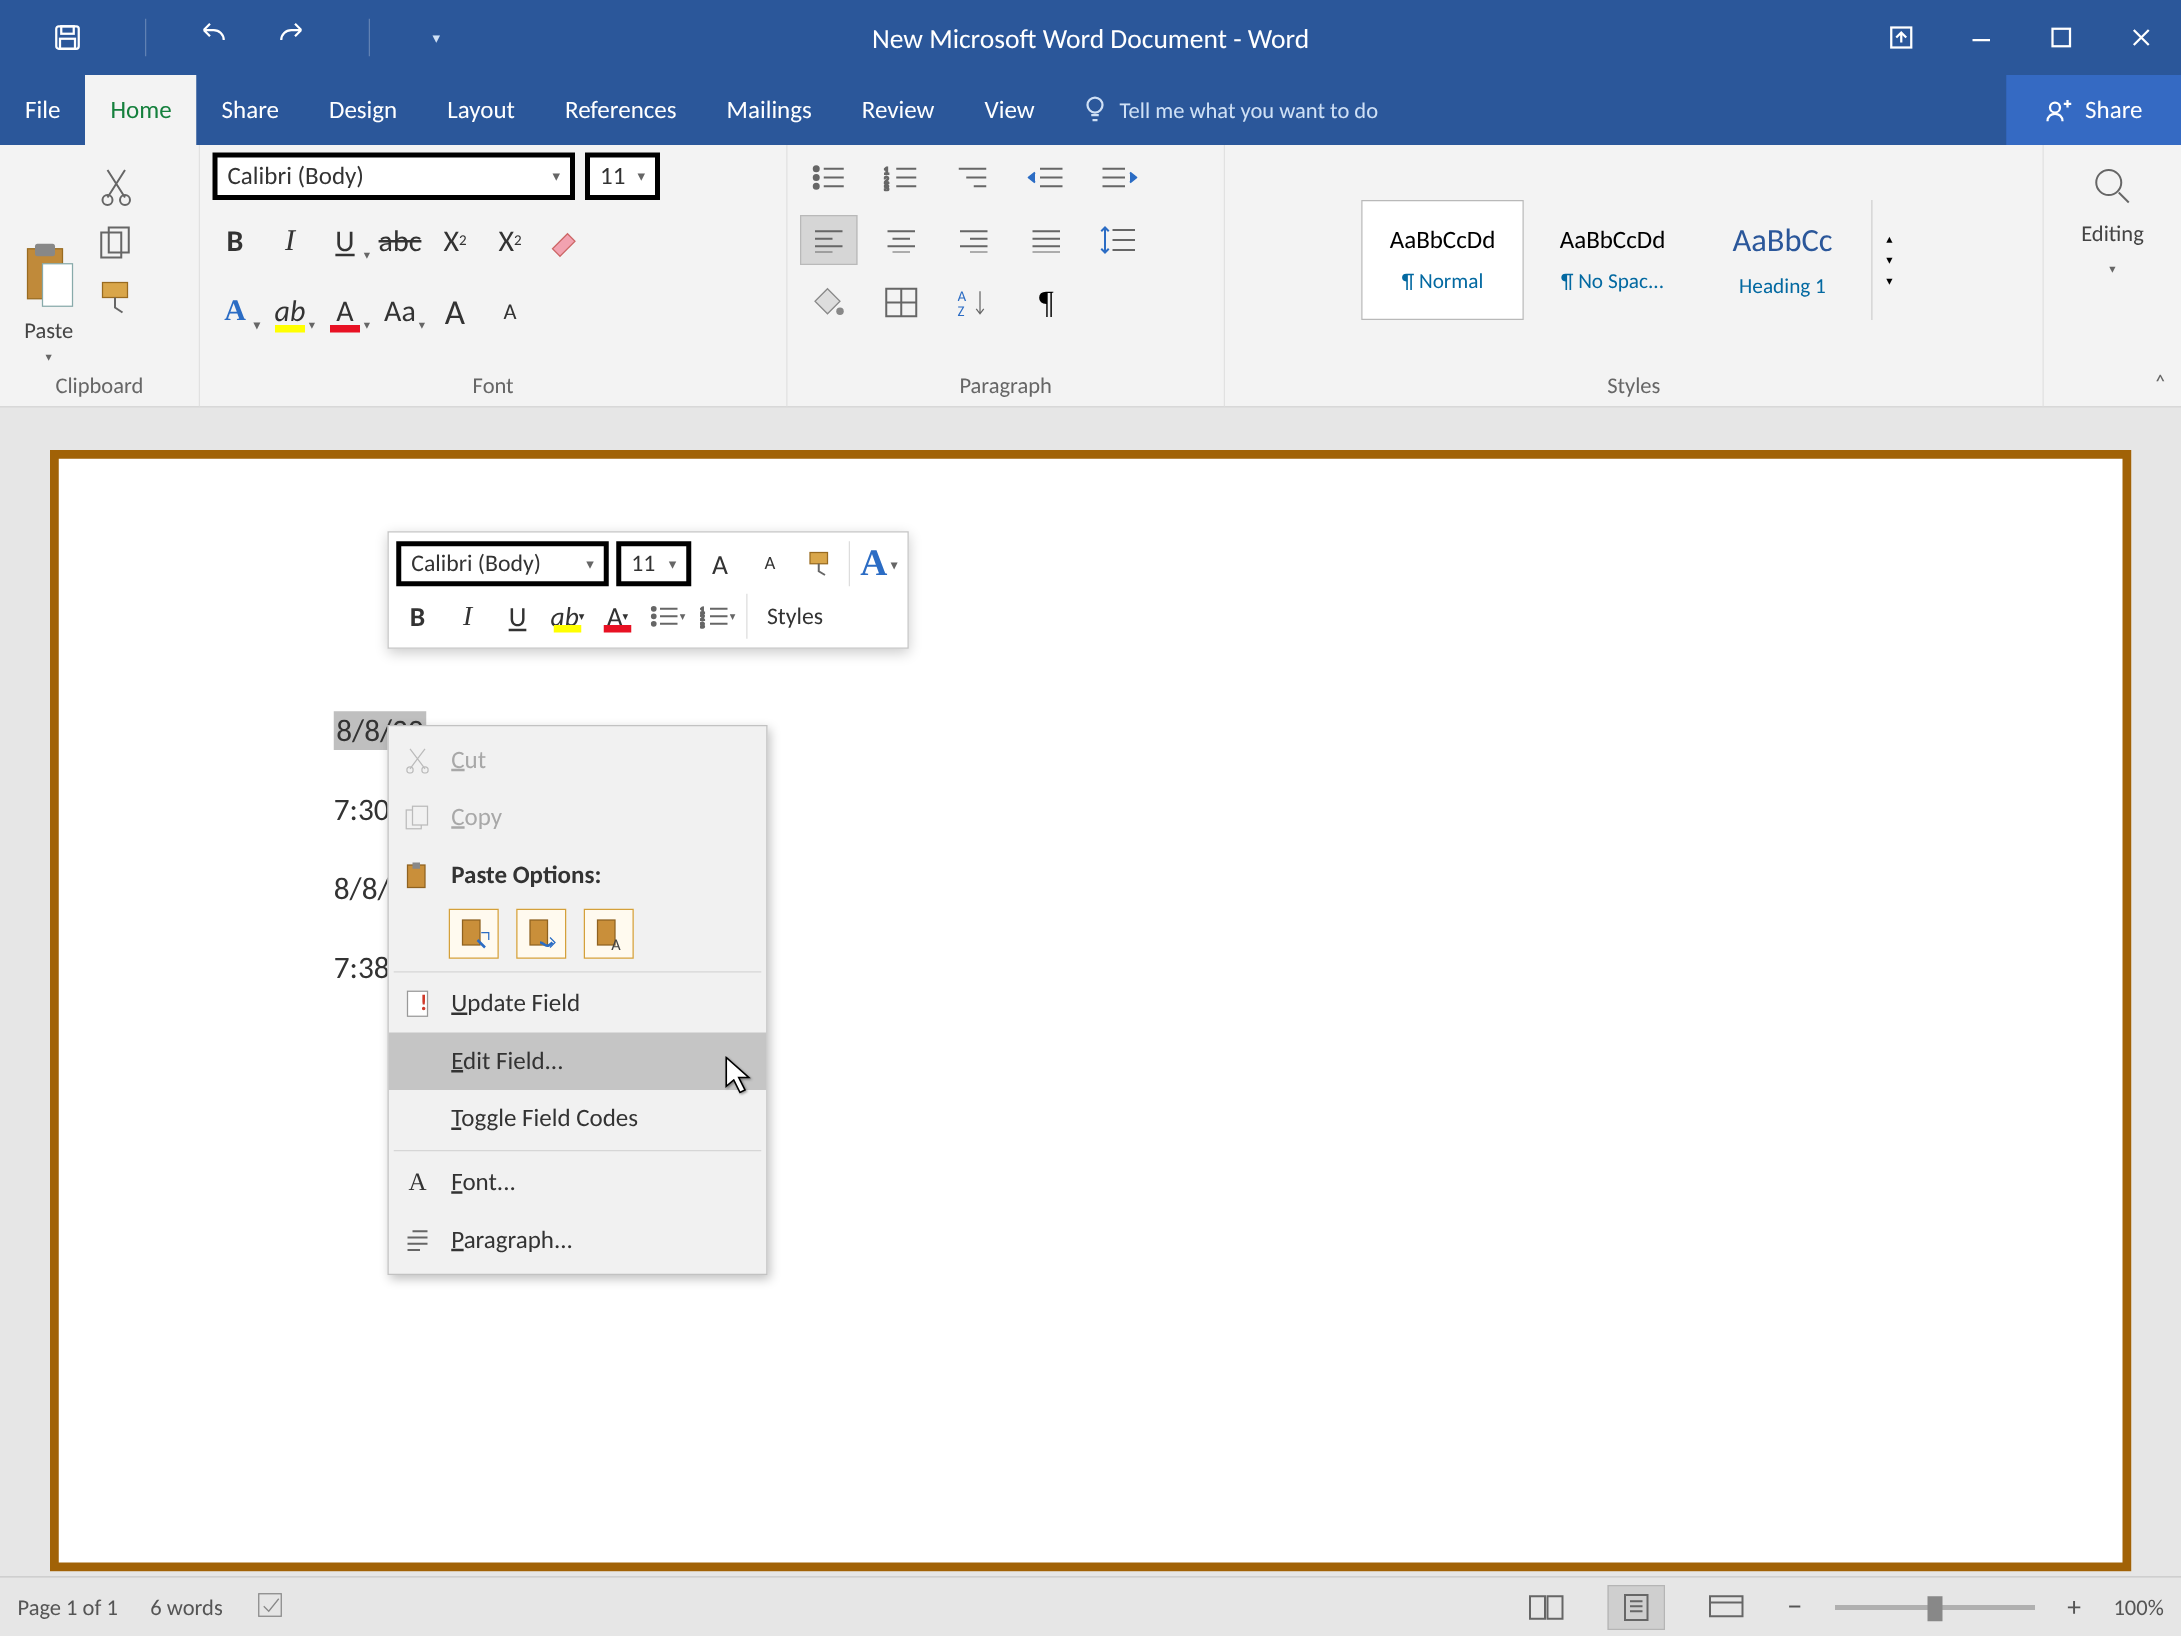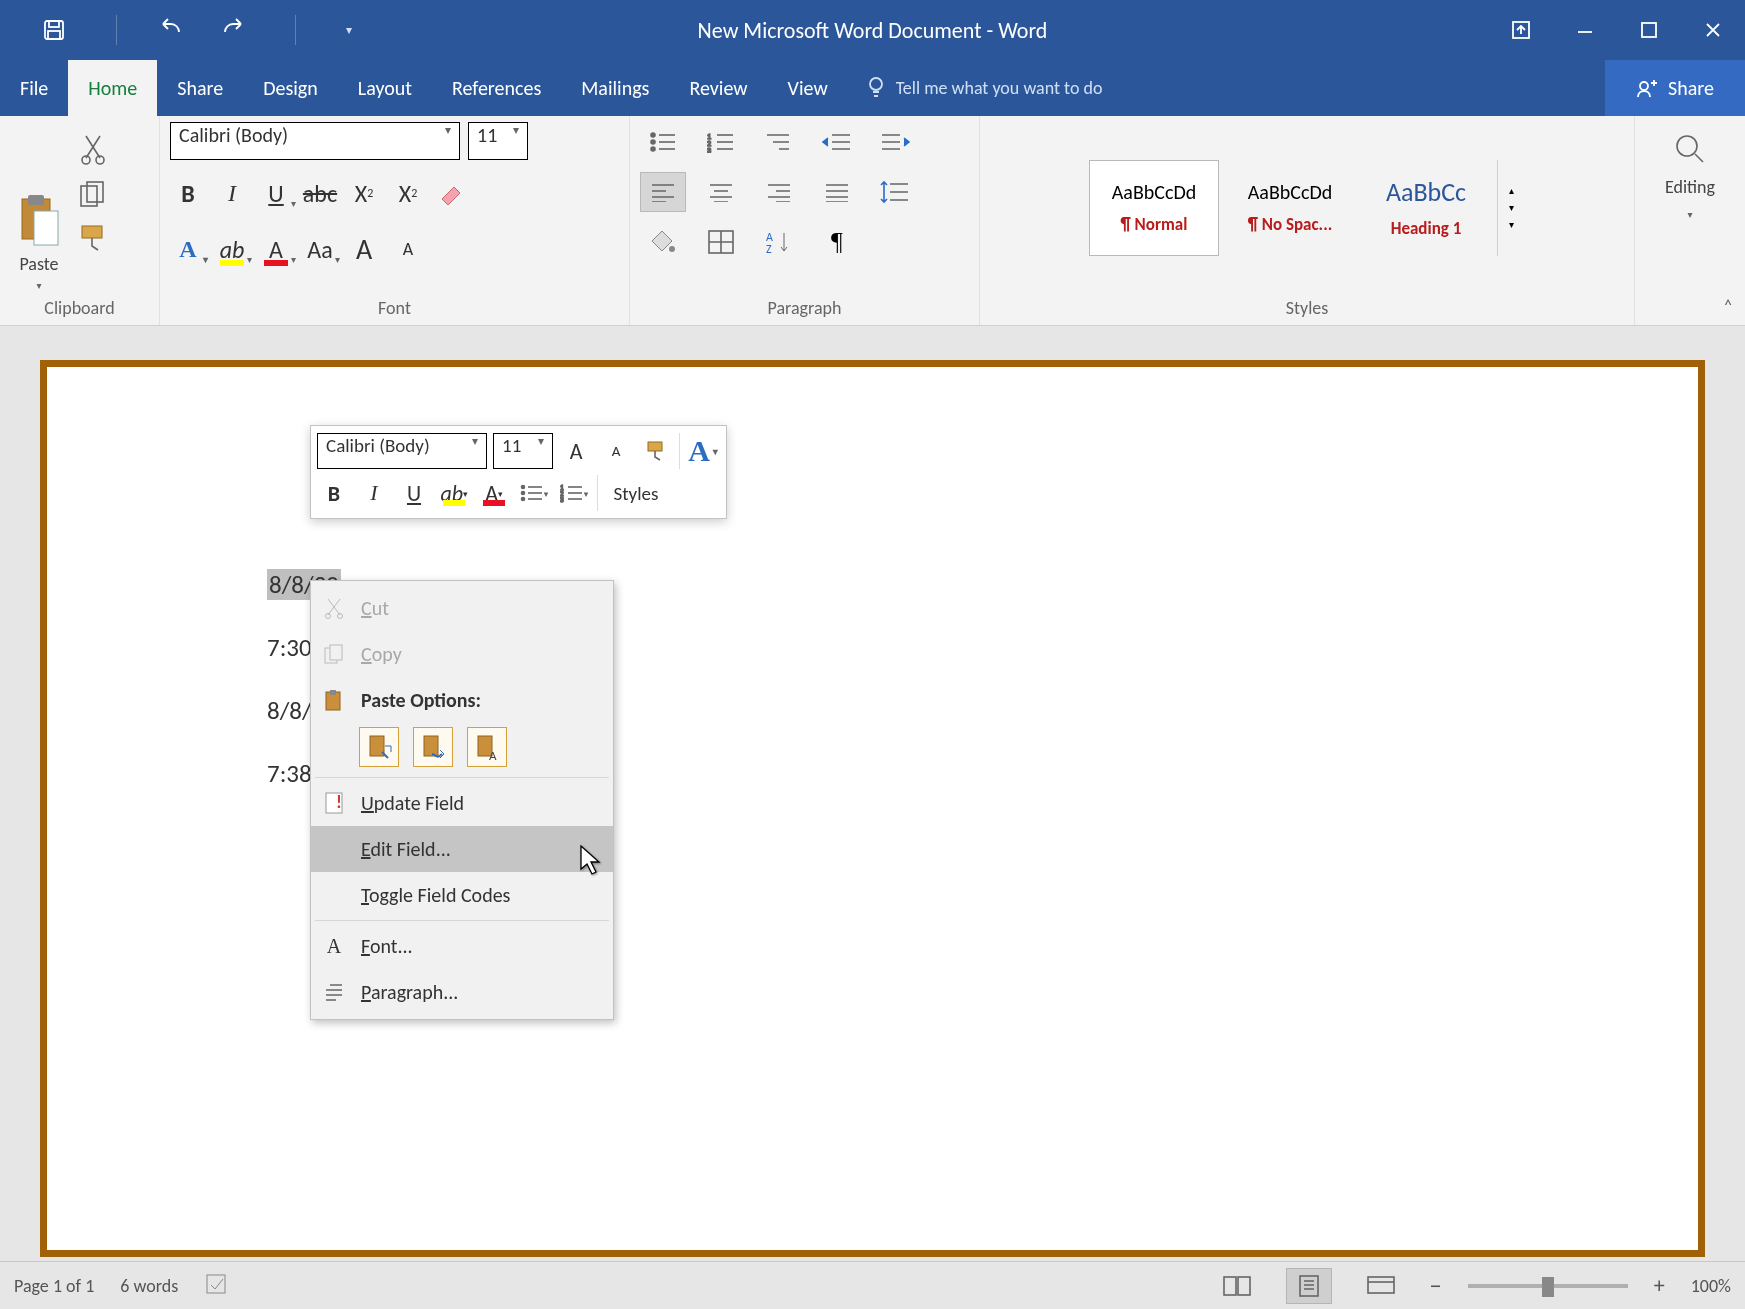--- a/index.html
+++ b/index.html
@@ -30,35 +30,35 @@
 
 .ribbon { height: 210px; background: #f3f3f3; border-bottom: 1px solid #d0d0d0; display: flex; position: relative; }
 .group { border-right: 1px solid #e1e1e1; padding: 6px 10px 0 10px; display: flex; flex-direction: column; }
 .group-body { flex: 1; display: flex; align-items: flex-start; gap: 10px; }
 .group-label { text-align: center; color: #666; font-size: 18px; padding: 4px 0 6px 0; position: relative; }
 
 .big-btn { display: flex; flex-direction: column; align-items: center; justify-content: flex-end; height: 170px; padding: 0 6px; font-size: 18px; color: #444; gap: 4px; }
 .small-col { display: flex; flex-direction: column; gap: 14px; align-items: center; padding-top: 12px; }
 
 .font-row { display: flex; align-items: center; gap: 8px; }
-.combo { height: 38px; border: 1px solid #000000; background: #fff; display: flex; padding: 0 8px; font-size: 20px; color: #333; }
+.combo { height: 38px; border: 4px solid #000000; background: #fff; display: flex; align-items: center; padding: 0 8px; font-size: 20px; color: #333; }
 .combo .caret { margin-left: auto; font-size: 12px; color: #666; }
 .icon-btn { min-width: 36px; height: 46px; display: flex; align-items: center; justify-content: center; font-size: 24px; color: #333; position: relative; }
 .icon-btn .drop { font-size: 10px; position: absolute; right: -2px; bottom: 6px; color: #666; }
 .underline-bar { position: absolute; bottom: 6px; left: 6px; right: 6px; height: 6px; }
 
 .para-row { display: flex; gap: 12px; }
 .para-btn { width: 46px; height: 40px; display: flex; align-items: center; justify-content: center; }
 .para-btn.sel { background: #d6d6d6; border: 1px solid #b9b9b9; }
 
 .styles-gal { display: flex; align-items: center; gap: 6px; justify-content: flex-end; }
 .style-card { width: 130px; height: 96px; border: 1px solid transparent; background: #fff0; display: flex; flex-direction: column; align-items: center; justify-content: center; gap: 10px; }
 .style-card.sel { border: 1px solid #b9b9b9; background: #fff; }
 .style-card .sample { font-size: 20px; }
-.style-card .name { font-size: 17px; color: #b91c1c; font-weight: bold; }
+.style-card .name { font-size: 17px; color: #0369a1; }
 .gal-more { width: 28px; height: 96px; border-left: 1px solid #d0d0d0; display: flex; flex-direction: column; align-items: center; justify-content: center; gap: 4px; }
 
 .editing-btn { display: flex; flex-direction: column; align-items: center; gap: 10px; padding: 10px 14px; font-size: 18px; color: #444; }
 
 .ribbon-collapse { position: absolute; right: 12px; bottom: 8px; font-size: 18px; color: #666; }
 
 
 .doc-area { position: absolute; left: 40px; right: 40px; top: 360px; bottom: 52px; background: #fff; border: 7px solid #a16207; padding: 200px 220px 0 220px; }
 .doc-line { font-family: Calibri, sans-serif; font-size: 25px; color: #333; line-height: 1.4; margin-bottom: 28px; }
 .sel-field { background: #bfbfbf; color: #333; padding: 0 2px; }

